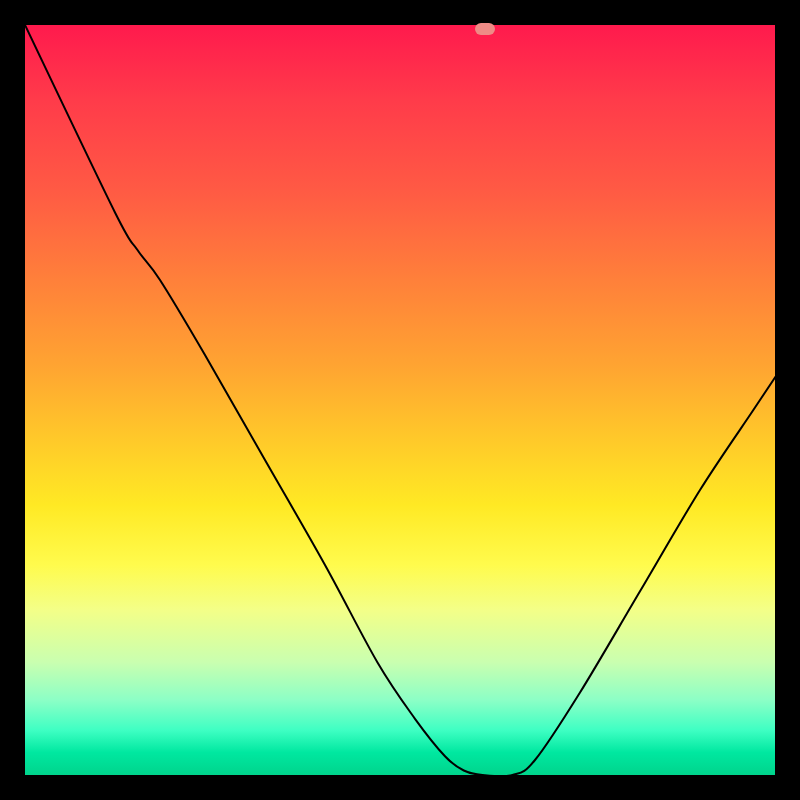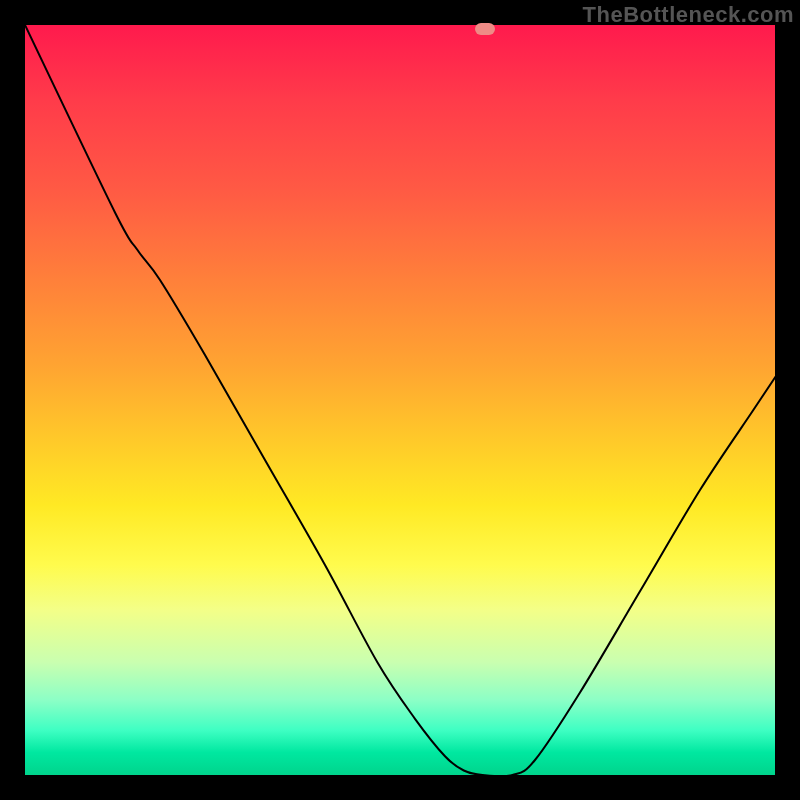--- a/index.html
+++ b/index.html
@@ -72,21 +72,20 @@
   path.main-line {
     fill: none;
     stroke: #000;
     stroke-width: 2;
   }
 </style>
 </head>
 <body>
 
 <div class="frame">
-  <div class="watermark">TheBottleneck.com</div>
 
   <div class="plot">
     <div class="gradient-bg"></div>
 
     <svg class="curve" viewBox="0 0 750 750" preserveAspectRatio="none">
       <path class="main-line" d="M 0.0 0.0 C 15.0 31.3 71.3 150.0 90.0 187.5 C 108.8 225.0 105.0 213.8 112.5 225.0 C 120.0 236.3 123.8 237.5 135.0 255.0 C 146.3 272.5 162.5 300.0 180.0 330.0 C 197.5 360.0 220.0 400.0 240.0 435.0 C 260.0 470.0 281.3 506.3 300.0 540.0 C 318.8 573.8 337.5 611.9 352.5 637.5 C 367.5 663.1 378.8 678.1 390.0 693.8 C 401.3 709.4 411.9 722.6 420.0 731.3 C 428.1 739.9 432.5 742.4 438.8 745.5 C 445.0 748.6 449.4 749.3 457.5 750.0 C 465.6 750.8 478.8 752.5 487.5 750.0 C 496.3 747.5 498.8 748.8 510.0 735.0 C 521.3 721.3 537.5 695.6 555.0 667.5 C 572.5 639.4 595.0 600.0 615.0 566.3 C 635.0 532.5 656.3 495.0 675.0 465.0 C 693.8 435.0 715.0 405.0 727.5 386.3 C 740.0 367.5 746.3 358.1 750.0 352.5 C 753.8 346.9 750.0 352.5 750.0 352.5" stroke="#000000"></path>
     </svg>
 
     <div class="marker" style="left: 449.75px; top: -2.25px; background: rgb(238, 139, 134);"></div>
   </div>

